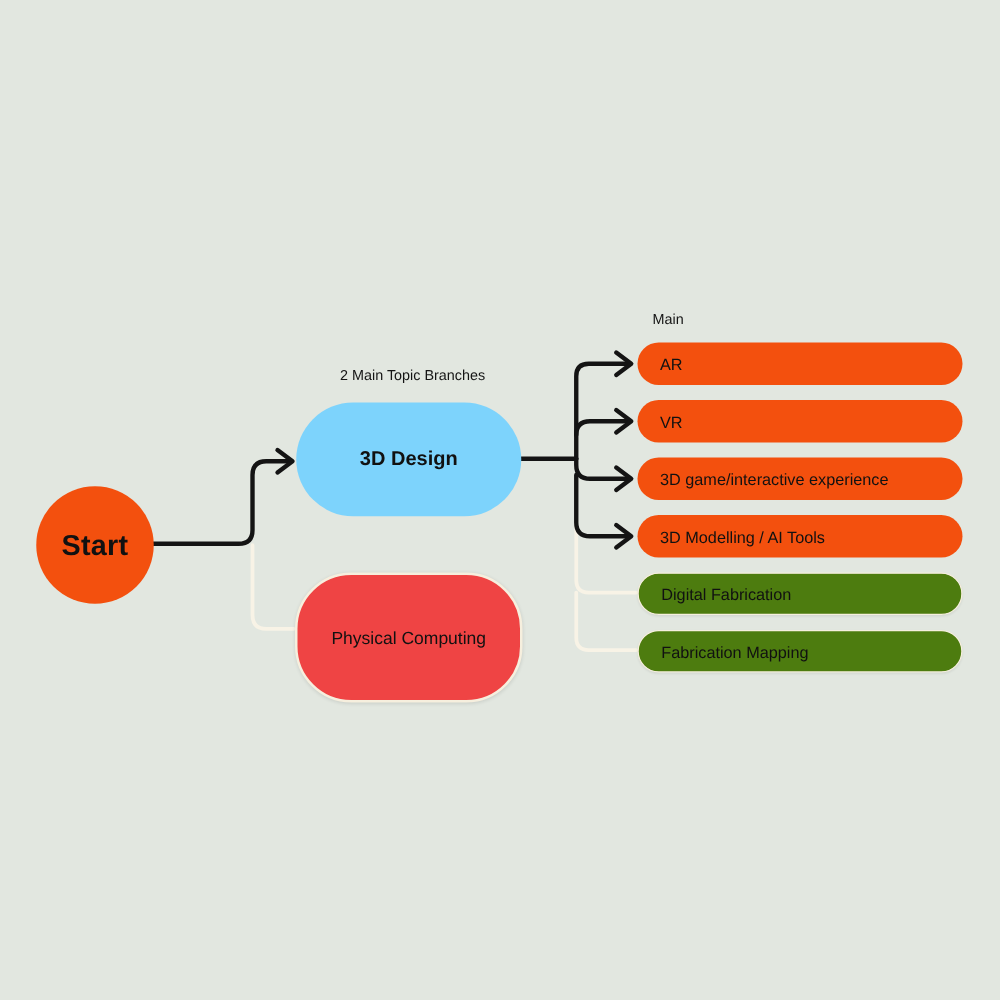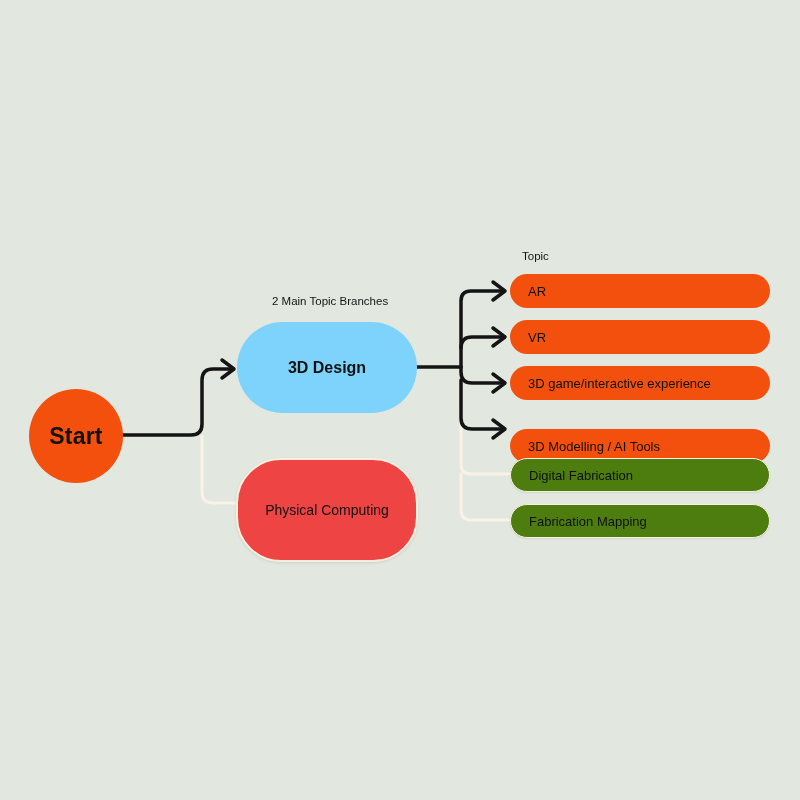--- a/index.html
+++ b/index.html
@@ -52,21 +52,21 @@
   }
   .pill.orange { background: #F3500E; }
   .pill.gray {
     background: #4d7c0f;
     border: 1.5px solid #F6EFDE;
     box-shadow: 0 1px 2px rgba(0,0,0,0.08);
   }
   .pill-1 { top: 274px; }
   .pill-2 { top: 320px; }
   .pill-3 { top: 366px; }
-  .pill-4 { top: 412px; margin-top: 17px; }
+  .pill-4 { top: 412px; }
   .pill-5 { top: 458px; }
   .pill-6 { top: 504px; }
 
   .annotation {
     position: absolute;
     font-size: 11.5px;
     color: #141414;
     white-space: nowrap;
   }
   .annotation-branches { left: 272px; top: 295px; }
@@ -95,21 +95,21 @@
     <path class="conn-black" d="M 493 328 L 505 337 L 493 346"></path>
 
     <path class="conn-black" d="M 461 367 V 372 Q 461 383 472 383 H 503"></path>
     <path class="conn-black" d="M 493 374 L 505 383 L 493 392"></path>
 
     <path class="conn-black" d="M 461 380 V 418 Q 461 429 472 429 H 503"></path>
     <path class="conn-black" d="M 493 420 L 505 429 L 493 438"></path>
   </svg>
 
   <div class="annotation annotation-branches">2 Main Topic Branches</div>
-  <div class="annotation annotation-paths">Topic</div>
+  <div class="annotation annotation-paths">Main</div>
 
   <div class="node node-start">
     <span>Start</span>
   </div>
 
   <div class="node node-orange-big">
     <span>3D Design</span>
   </div>
 
   <div class="node node-gray-big">

